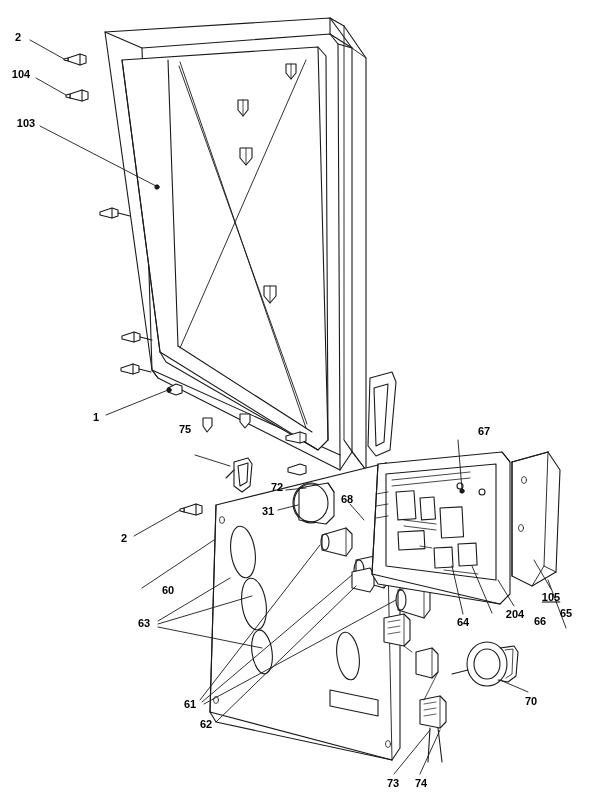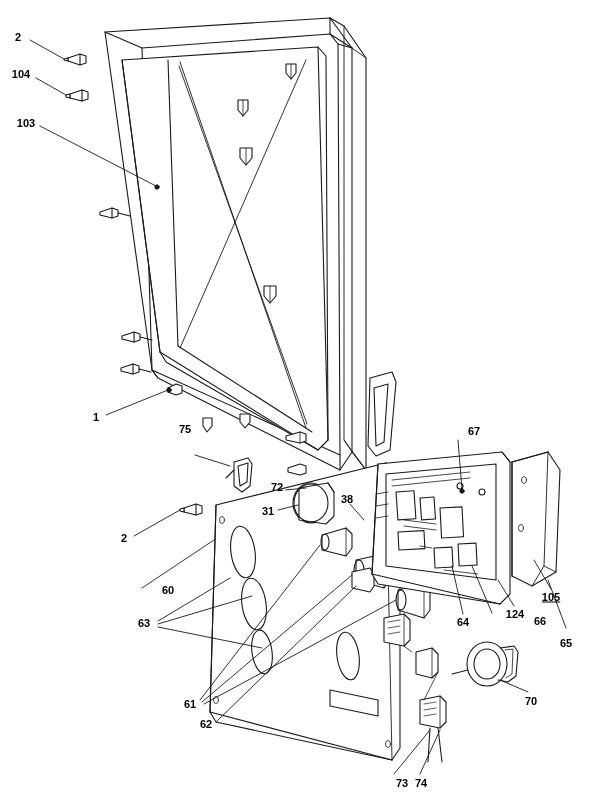--- a/index.html
+++ b/index.html
@@ -286,24 +286,24 @@
   <div class="callout-label" style="left:26px; top:123px;">103</div>
   <div class="callout-label" style="left:96px; top:417px;">1</div>
   <div class="callout-label" style="left:185px; top:429px;">75</div>
   <div class="callout-label" style="left:124px; top:538px;">2</div>
   <div class="callout-label" style="left:132px; top:590px;margin-left:36px;">60</div>
   <div class="callout-label" style="left:144px; top:623px;">63</div>
   <div class="callout-label" style="left:190px; top:704px;">61</div>
   <div class="callout-label" style="left:206px; top:724px;">62</div>
   <div class="callout-label" style="left:268px; top:511px;">31</div>
   <div class="callout-label" style="left:277px; top:487px;">72</div>
-  <div class="callout-label" style="left:347px; top:499px;">38</div>
-  <div class="callout-label" style="left:474px; top:431px;">67</div>
+  <div class="callout-label" style="left:347px; top:499px;">68</div>
+  <div class="callout-label" style="left:484px; top:431px;">67</div>
   <div class="callout-label" style="left:463px; top:622px;">64</div>
   <div class="callout-label" style="left:492px; top:621px;margin-left:48px;">66</div>
-  <div class="callout-label" style="left:515px; top:614px;">124</div>
+  <div class="callout-label" style="left:515px; top:614px;">204</div>
   <div class="callout-label" style="left:551px; top:597px;text-decoration:underline;">105</div>
-  <div class="callout-label" style="left:566px; top:643px;">65</div>
+  <div class="callout-label" style="left:566px; top:613px;">65</div>
   <div class="callout-label" style="left:531px; top:701px;">70</div>
-  <div class="callout-label" style="left:393px; top:783px;margin-left:9px;">73</div>
+  <div class="callout-label" style="left:393px; top:783px;">73</div>
   <div class="callout-label" style="left:421px; top:783px;">74</div>
 
 </div>
 
 </body></html>

